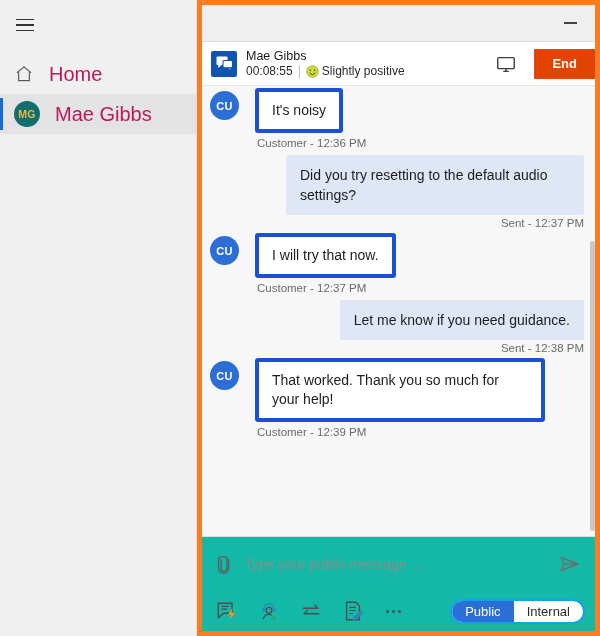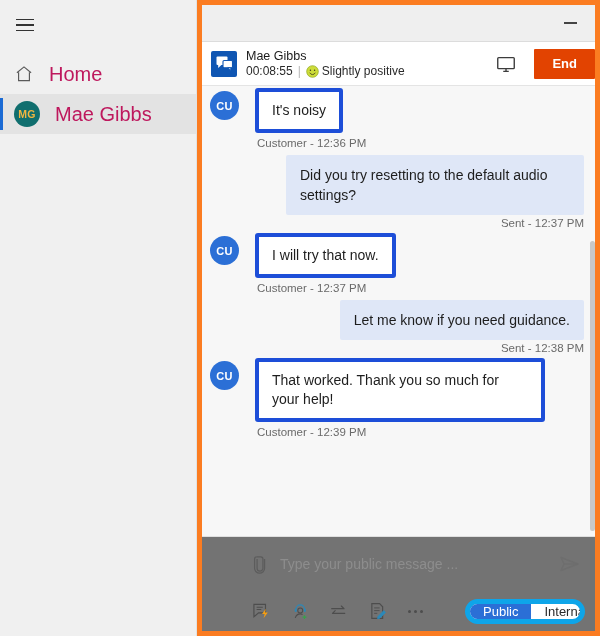--- a/index.html
+++ b/index.html
@@ -125,21 +125,21 @@
     position: absolute; right: 0; top: 0; bottom: 0; width: 5px;
     background: transparent;
   }
   .scroll-thumb {
     position: absolute; right: 0; top: 155px; width: 5px; height: 290px;
     background: #c8c8c8; border-radius: 3px; cursor: pointer;
   }
 
   
   .composer {
-    flex: 0 0 auto; background: #737373; border-top: 1px solid #e0e0e0; padding-left: 36px;
+    flex: 0 0 auto; background: #14b8a6; border-top: 1px solid #e0e0e0;
   }
   .input-row {
     height: 54px; display: flex; align-items: center; gap: 10px;
     padding: 0 12px 0 12px;
   }
   .clip-ico { width: 20px; height: 22px; cursor: pointer; flex: 0 0 20px; }
   .msg-input {
     flex: 1 1 auto; border: none; outline: none; background: transparent;
     font-family: inherit; font-size: 14px; color: #222; height: 30px;
   }
@@ -151,22 +151,22 @@
     padding: 0 10px 0 14px; gap: 20px;
   }
   .tool-ico { width: 22px; height: 22px; cursor: pointer; display:block; }
   .more-dots {
     display: flex; gap: 3px; align-items: center; cursor: pointer;
     padding: 6px 2px;
   }
   .more-dots i { width: 3px; height: 3px; background: #4d4d4d; border-radius: 50%; display:block; }
   .spacer { flex: 1 1 auto; }
   .seg {
-    display: flex; border: 5px solid #0ea5e9; border-radius: 13px;
-    overflow: hidden; height: 25px; background: #fff; align-items: flex-end;
+    display: flex; border: 2px solid #0ea5e9; border-radius: 13px;
+    overflow: hidden; height: 25px; background: #fff;
   }
   .seg div {
     font-size: 13px; display: flex; align-items: center; padding: 0 13px;
     cursor: pointer; color: #2b2b2b;
   }
   .seg .on { background: #2b6fd6; color: #fff; }
 </style>
 </head>
 <body>
 

